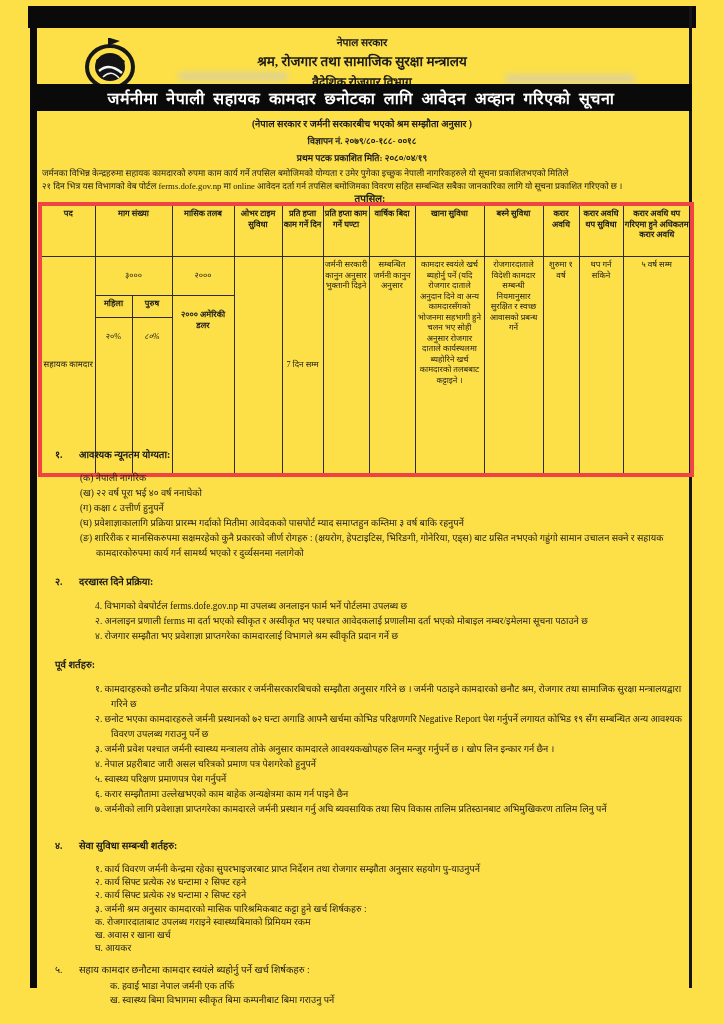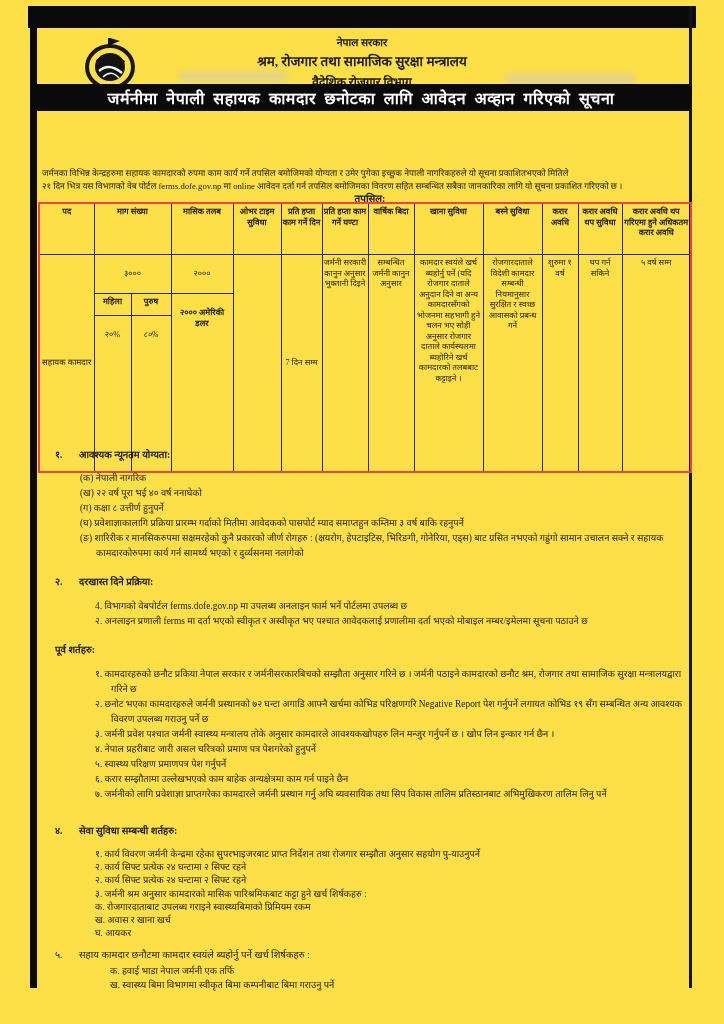--- a/index.html
+++ b/index.html
@@ -35,21 +35,21 @@
   .meta-sub  { font-size:9.5px; }
   .meta-ad   { font-size:9px; margin-top:4px; }
   .meta-date { font-size:9px; margin-top:4px; }
 
   .intro { position:absolute; left:42px; top:167px; width:648px; font-size:8.7px; line-height:12.5px; }
   .tapasil { position:absolute; left:16px; right:0; top:191px; text-align:center; font-weight:bold; font-size:10px; }
 
   
   table.vtable {
     position:absolute; left:38px; top:202px; width:654px;
-    border-collapse:collapse; table-layout:fixed; border:2px solid #ef4444;
+    border-collapse:collapse; table-layout:fixed; border:4px solid #ef4444;
   }
   .vtable th, .vtable td {
     border:1px solid #2c2c2c; text-align:center; vertical-align:top;
     font-size:8.2px; line-height:10.5px; padding:3px 1px; overflow:hidden; word-break:break-word;
   }
   .vtable th { font-weight:bold; height:44px; }
   tr.r1 td { height:32px; }
   tr.r2 td { height:15px; font-weight:bold; }
   tr.r3 td { height:138px; }
   td.mid { vertical-align:middle; }
@@ -95,20 +95,25 @@
   </svg>
 
   <div class="gov">
     <div class="gov-line1">नेपाल सरकार</div>
     <div class="gov-line2">श्रम, रोजगार तथा सामाजिक सुरक्षा मन्त्रालय</div>
     <div class="gov-line3">वैदेशिक रोजगार विभाग</div>
   </div>
 
   <div class="banner">जर्मनीमा नेपाली सहायक कामदार छनोटका लागि आवेदन अव्हान गरिएको सूचना</div>
 
+  <div class="meta">
+    <div class="meta-sub">(नेपाल सरकार र जर्मनी सरकारबीच भएको श्रम सम्झौता अनुसार )</div>
+    <div class="meta-ad">विज्ञापन नं. २०७९/८०-१८८- ००१८</div>
+    <div class="meta-date">प्रथम पटक प्रकाशित मिति: २०८०/०४/१९</div>
+  </div>
 
   <div class="intro">
     <div>जर्मनका विभिन्न केन्द्रहरुमा सहायक कामदारको रुपमा काम कार्य गर्ने तपसिल बमोजिमको योग्यता र उमेर पुगेका इच्छुक नेपाली नागरिकहरुले यो सूचना प्रकाशितभएको मितिले</div>
     <div>२१ दिन भित्र यस विभागको  वेब पोर्टल ferms.dofe.gov.np मा online आवेदन दर्ता गर्न तपसिल बमोजिमका विवरण सहित सम्बन्धित सबैका जानकारिका लागि यो सूचना प्रकाशित गरिएको छ ।</div>
   </div>
 
   <div class="tapasil">तपसिल:</div>
 
   <table class="vtable">
     <colgroup>
@@ -184,20 +189,21 @@
     </div>
 
     <div class="sec s2">
       <div class="sec-head">
         <span class="sec-num">२.</span>
         <span>दरखास्त दिने प्रक्रिया:</span>
       </div>
       <div class="sec-items ind-b lh15">
         <div class="sec-item">4. विभागको वेबपोर्टल ferms.dofe.gov.np मा उपलब्ध अनलाइन फार्म भर्ने पोर्टलमा उपलब्ध छ</div>
         <div class="sec-item">२. अनलाइन प्रणाली ferms मा दर्ता भएको स्वीकृत र अस्वीकृत भए पश्चात आवेदकलाई प्रणालीमा दर्ता भएको मोबाइल नम्बर/इमेलमा सूचना पठाउने छ</div>
+        <div class="sec-item">४. रोजगार सम्झौता भए प्रवेशाज्ञा प्राप्तगरेका कामदारलाई विभागले श्रम स्वीकृति प्रदान गर्ने छ</div>
       </div>
     </div>
 
     <div class="sec s3">
       <div class="sec-head">
         <span>पूर्व शर्तहरु:</span>
       </div>
       <div class="sec-items ind-b lh15">
         <div class="sec-item">१. कामदारहरुको छनौट प्रकिया नेपाल सरकार र जर्मनीसरकारबिचको सम्झौता अनुसार गरिने छ । जर्मनी पठाइने कामदारको छनौट श्रम, रोजगार तथा सामाजिक सुरक्षा मन्त्रालयद्वारा गरिने छ</div>
         <div class="sec-item">२. छनोट भएका कामदारहरुले जर्मनी प्रस्थानको ७२ घन्टा अगाडि आफ्नै खर्चमा कोभिड परिक्षणगरि Negative Report पेश गर्नुपर्ने लगायत कोभिड १९ सँग सम्बन्धित अन्य आवश्यक विवरण उपलब्ध गराउनु पर्ने छ</div>

